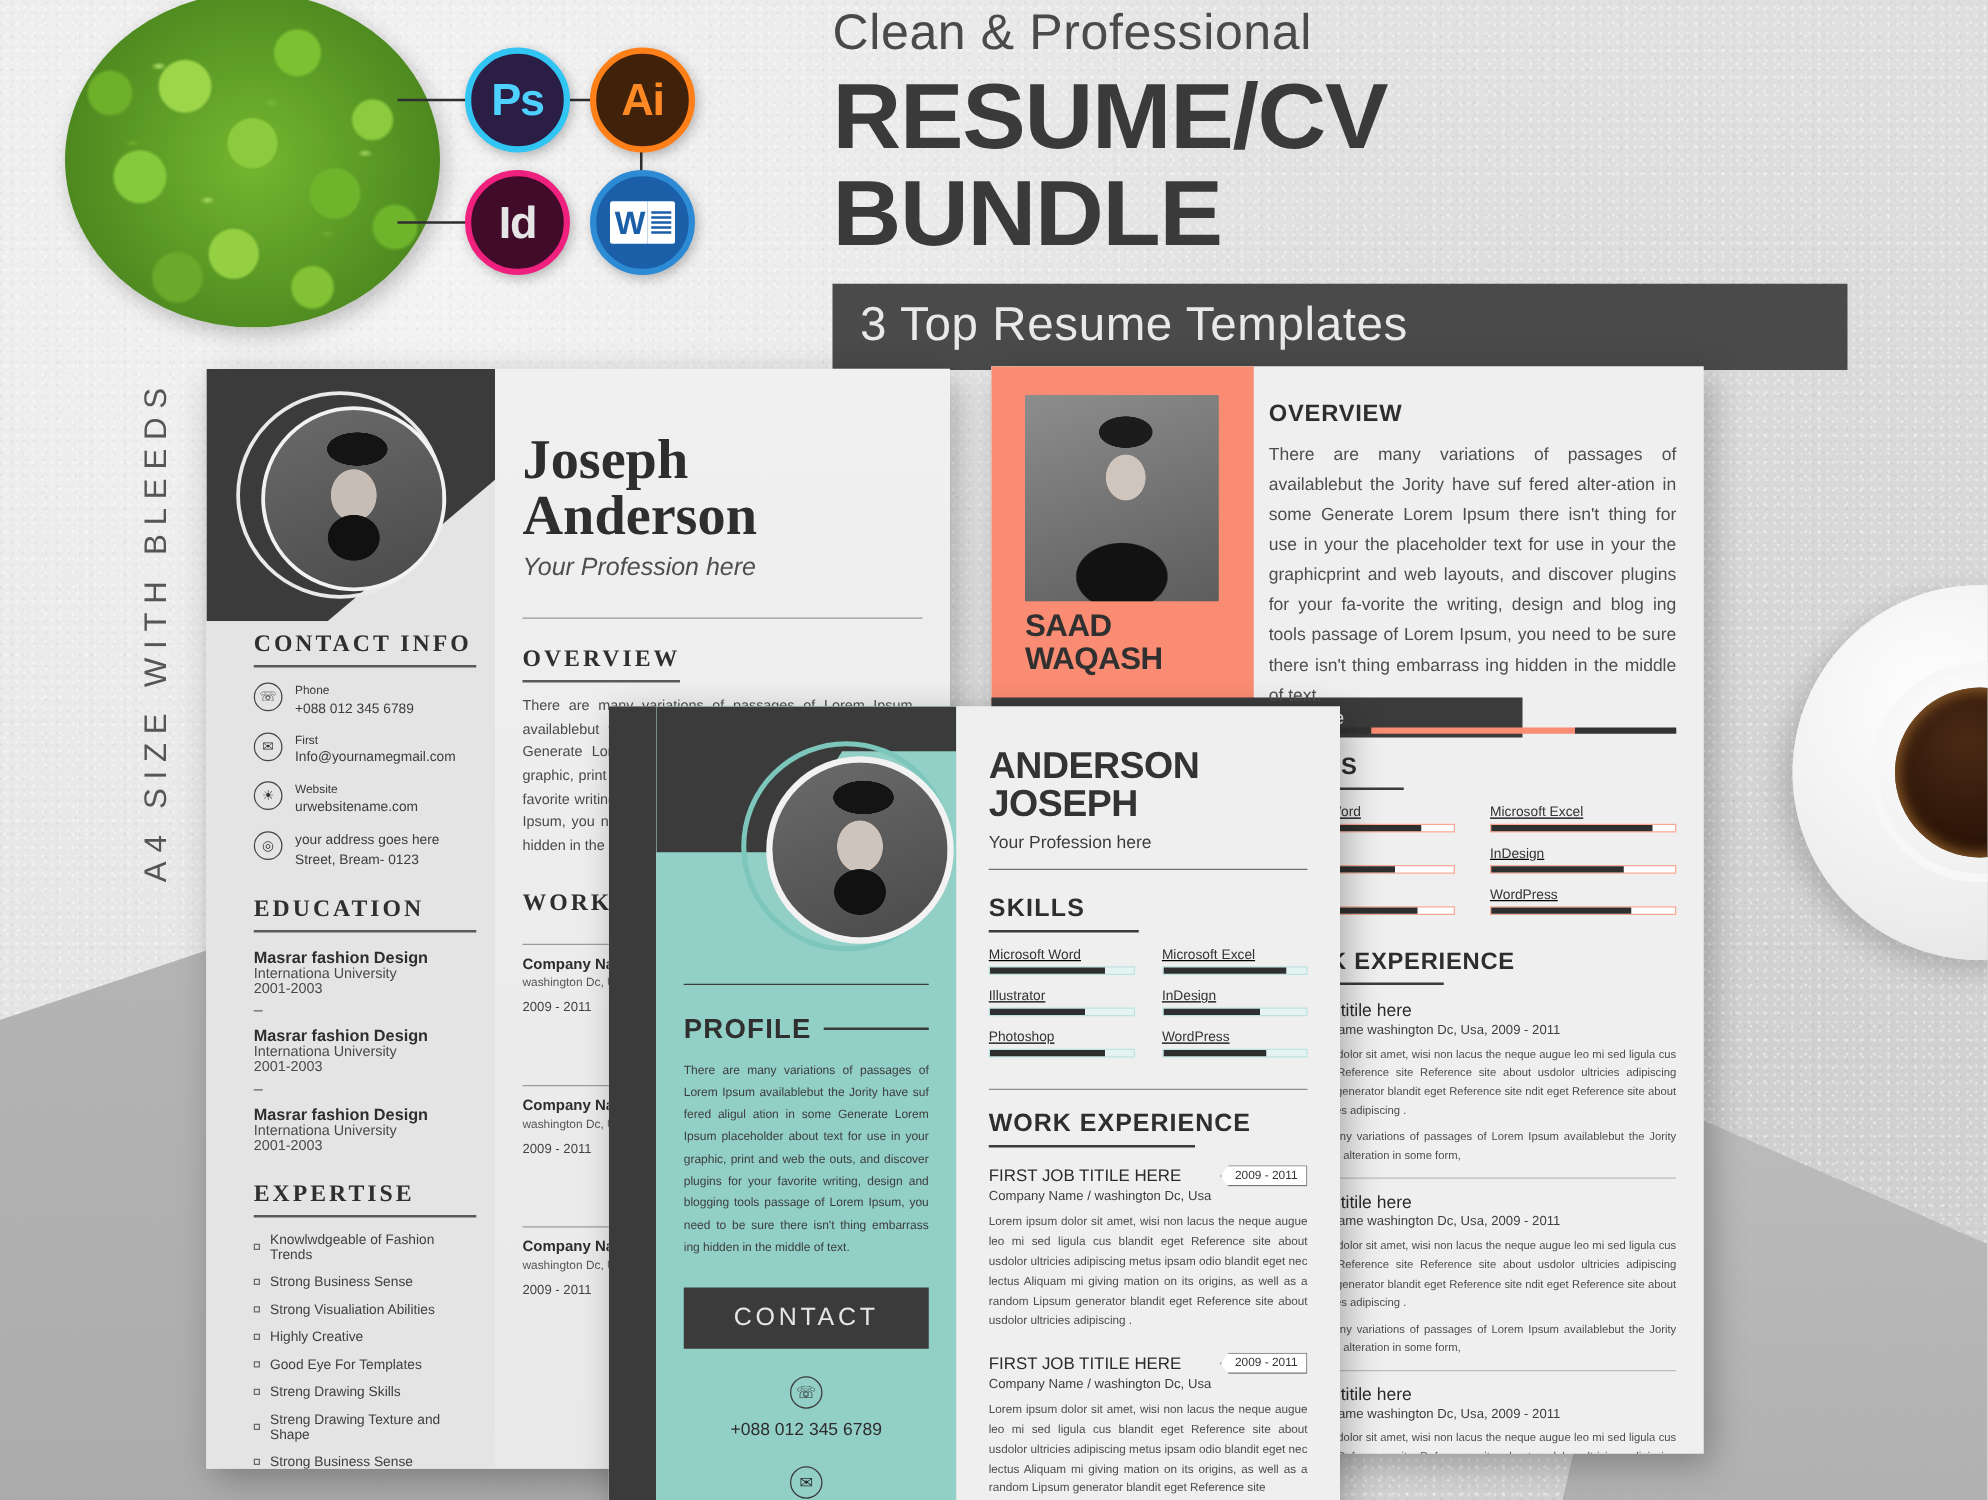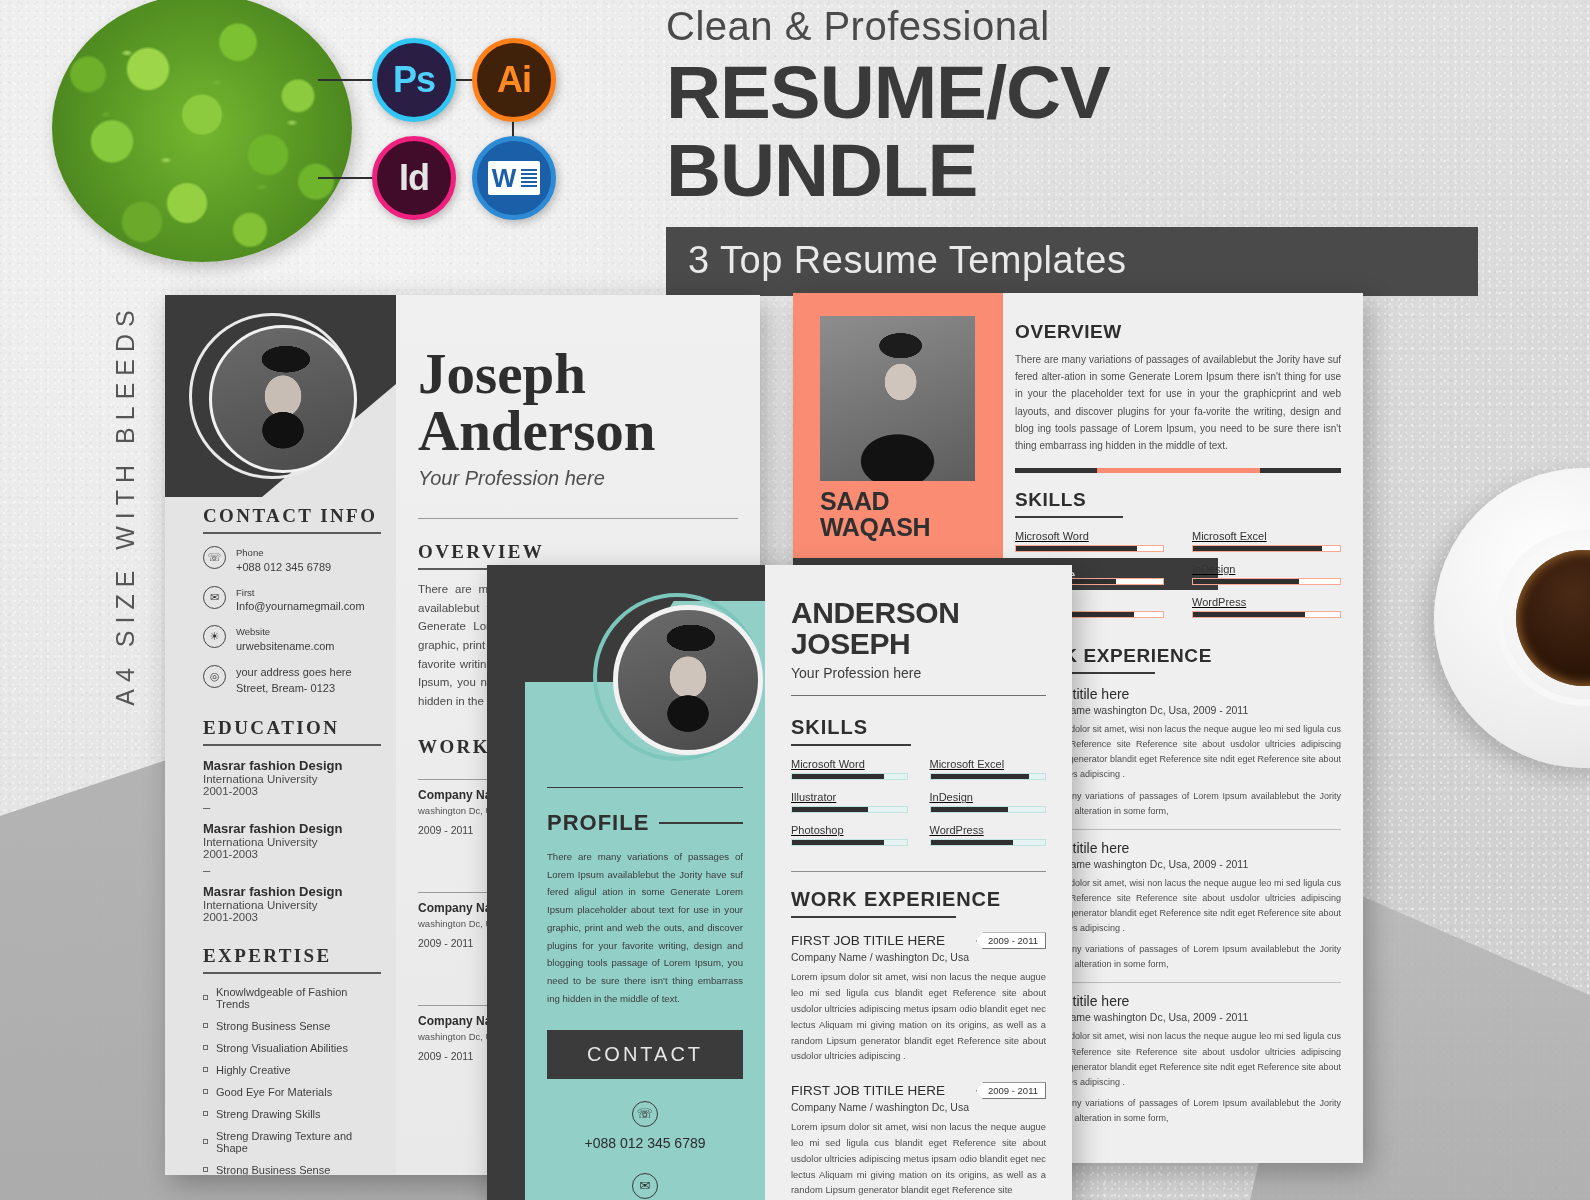--- a/index.html
+++ b/index.html
@@ -149,21 +149,21 @@
       background:
         radial-gradient(ellipse 40px 22px at 52% 22%, #141414 0 60%, transparent 61%),
         radial-gradient(ellipse 34px 30px at 50% 72%, #111 0 60%, transparent 62%),
         radial-gradient(ellipse 30px 34px at 50% 48%, #c8bdb5 0 60%, transparent 62%),
         linear-gradient(160deg,#6b6b6b,#4a4a4a);}
   #cardA .colR{ position:absolute; left:231px; top:0; width:364px; height:100%;
                 background:linear-gradient(180deg,#f0f0f0,#e9e9e9);}
 
   .secTitleSerif{ font-family:"Liberation Serif", serif; font-weight:bold; letter-spacing:2.4px;
       color:#2f2f2f; font-size:19px; border-bottom:2px solid #5a5a5a; padding-bottom:5px;}
-  .nameSerif{ font-family:"Liberation Serif", serif; font-weight:bold; font-size:57px; color:#2e2e2e; line-height:1;}
+  .nameSerif{ font-family:"Liberation Serif", serif; font-weight:bold; font-size:45px; color:#2e2e2e; line-height:1;}
   .profItalic{ font-style:italic; font-size:20px; color:#4e4e4e; margin-top:8px;}
   .bodyTxt{ font-size:11.5px; line-height:1.62; color:#4a4a4a; text-align:justify;}
 
   .ci-row{ display:flex; gap:10px; align-items:flex-start; margin-bottom:10px;}
   .ci-ico{ width:23px;height:23px;border-radius:50%;border:1.6px solid #444;flex:none;
            display:flex;align-items:center;justify-content:center;font-size:11px;color:#333;}
   .ci-lbl{ font-size:9.5px; color:#3a3a3a; line-height:1.45;}
   .ci-val{ font-size:11px; color:#3c3c3c; line-height:1.45;}
 
   .edu-item{ margin-bottom:2px;}
@@ -191,21 +191,21 @@
         radial-gradient(ellipse 60px 44px at 50% 88%, #121212 0 60%, transparent 62%),
         linear-gradient(160deg,#8d8d8d,#5d5d5d);}
   #cardC .pname{ position:absolute; left:27px; top:196px; width:180px; font-size:25px; font-weight:bold;
       color:#303030; line-height:1.02; letter-spacing:-.4px;}
   #cardC .pbar{ position:absolute; left:0; top:265px; width:425px; height:32px; background:#3b3b3b;
       display:flex; align-items:center; justify-content:center;}
   #cardC .pbar span{ color:#efefef; font-size:15px;}
   #cardC .right{ position:absolute; left:222px; top:28px; width:326px;}
 
   .secTitleSans{ font-size:19px; font-weight:bold; letter-spacing:.6px; color:#2e2e2e;}
-  .smallBody{ font-size:10px; line-height:1.72; color:#4d4d4d; text-align:justify;}
+  .smallBody{ font-size:14px; line-height:1.72; color:#4d4d4d; text-align:justify;}
 
   .divider3{ display:flex; height:5px; margin:10px 0 0;}
   .divider3 i:nth-child(1){ flex:1.1; background:#333;}
   .divider3 i:nth-child(2){ flex:2.2; background:#f98c72;}
   .divider3 i:nth-child(3){ flex:1.1; background:#333;}
 
   .skillgrid{ display:flex; gap:28px; margin-top:12px;}
   .skillcol{ flex:1;text-decoration:underline;}
   .skill{ margin-bottom:11px;}
   .skill-name{ font-size:11px; color:#333; margin-bottom:3px;}
@@ -473,21 +473,21 @@
           <div class="exp-li">
               <span class="exp-bullet"></span>
               <span class="exp-txt">Strong Visualiation Abilities</span>
             </div>
           <div class="exp-li">
               <span class="exp-bullet"></span>
               <span class="exp-txt">Highly Creative</span>
             </div>
           <div class="exp-li">
               <span class="exp-bullet"></span>
-              <span class="exp-txt">Good Eye For Materials</span>
+              <span class="exp-txt">Good Eye For Templates</span>
             </div>
           <div class="exp-li">
               <span class="exp-bullet"></span>
               <span class="exp-txt">Streng Drawing Skills</span>
             </div>
           <div class="exp-li">
               <span class="exp-bullet"></span>
               <span class="exp-txt">Streng Drawing Texture and Shape</span>
             </div>
           <div class="exp-li">

